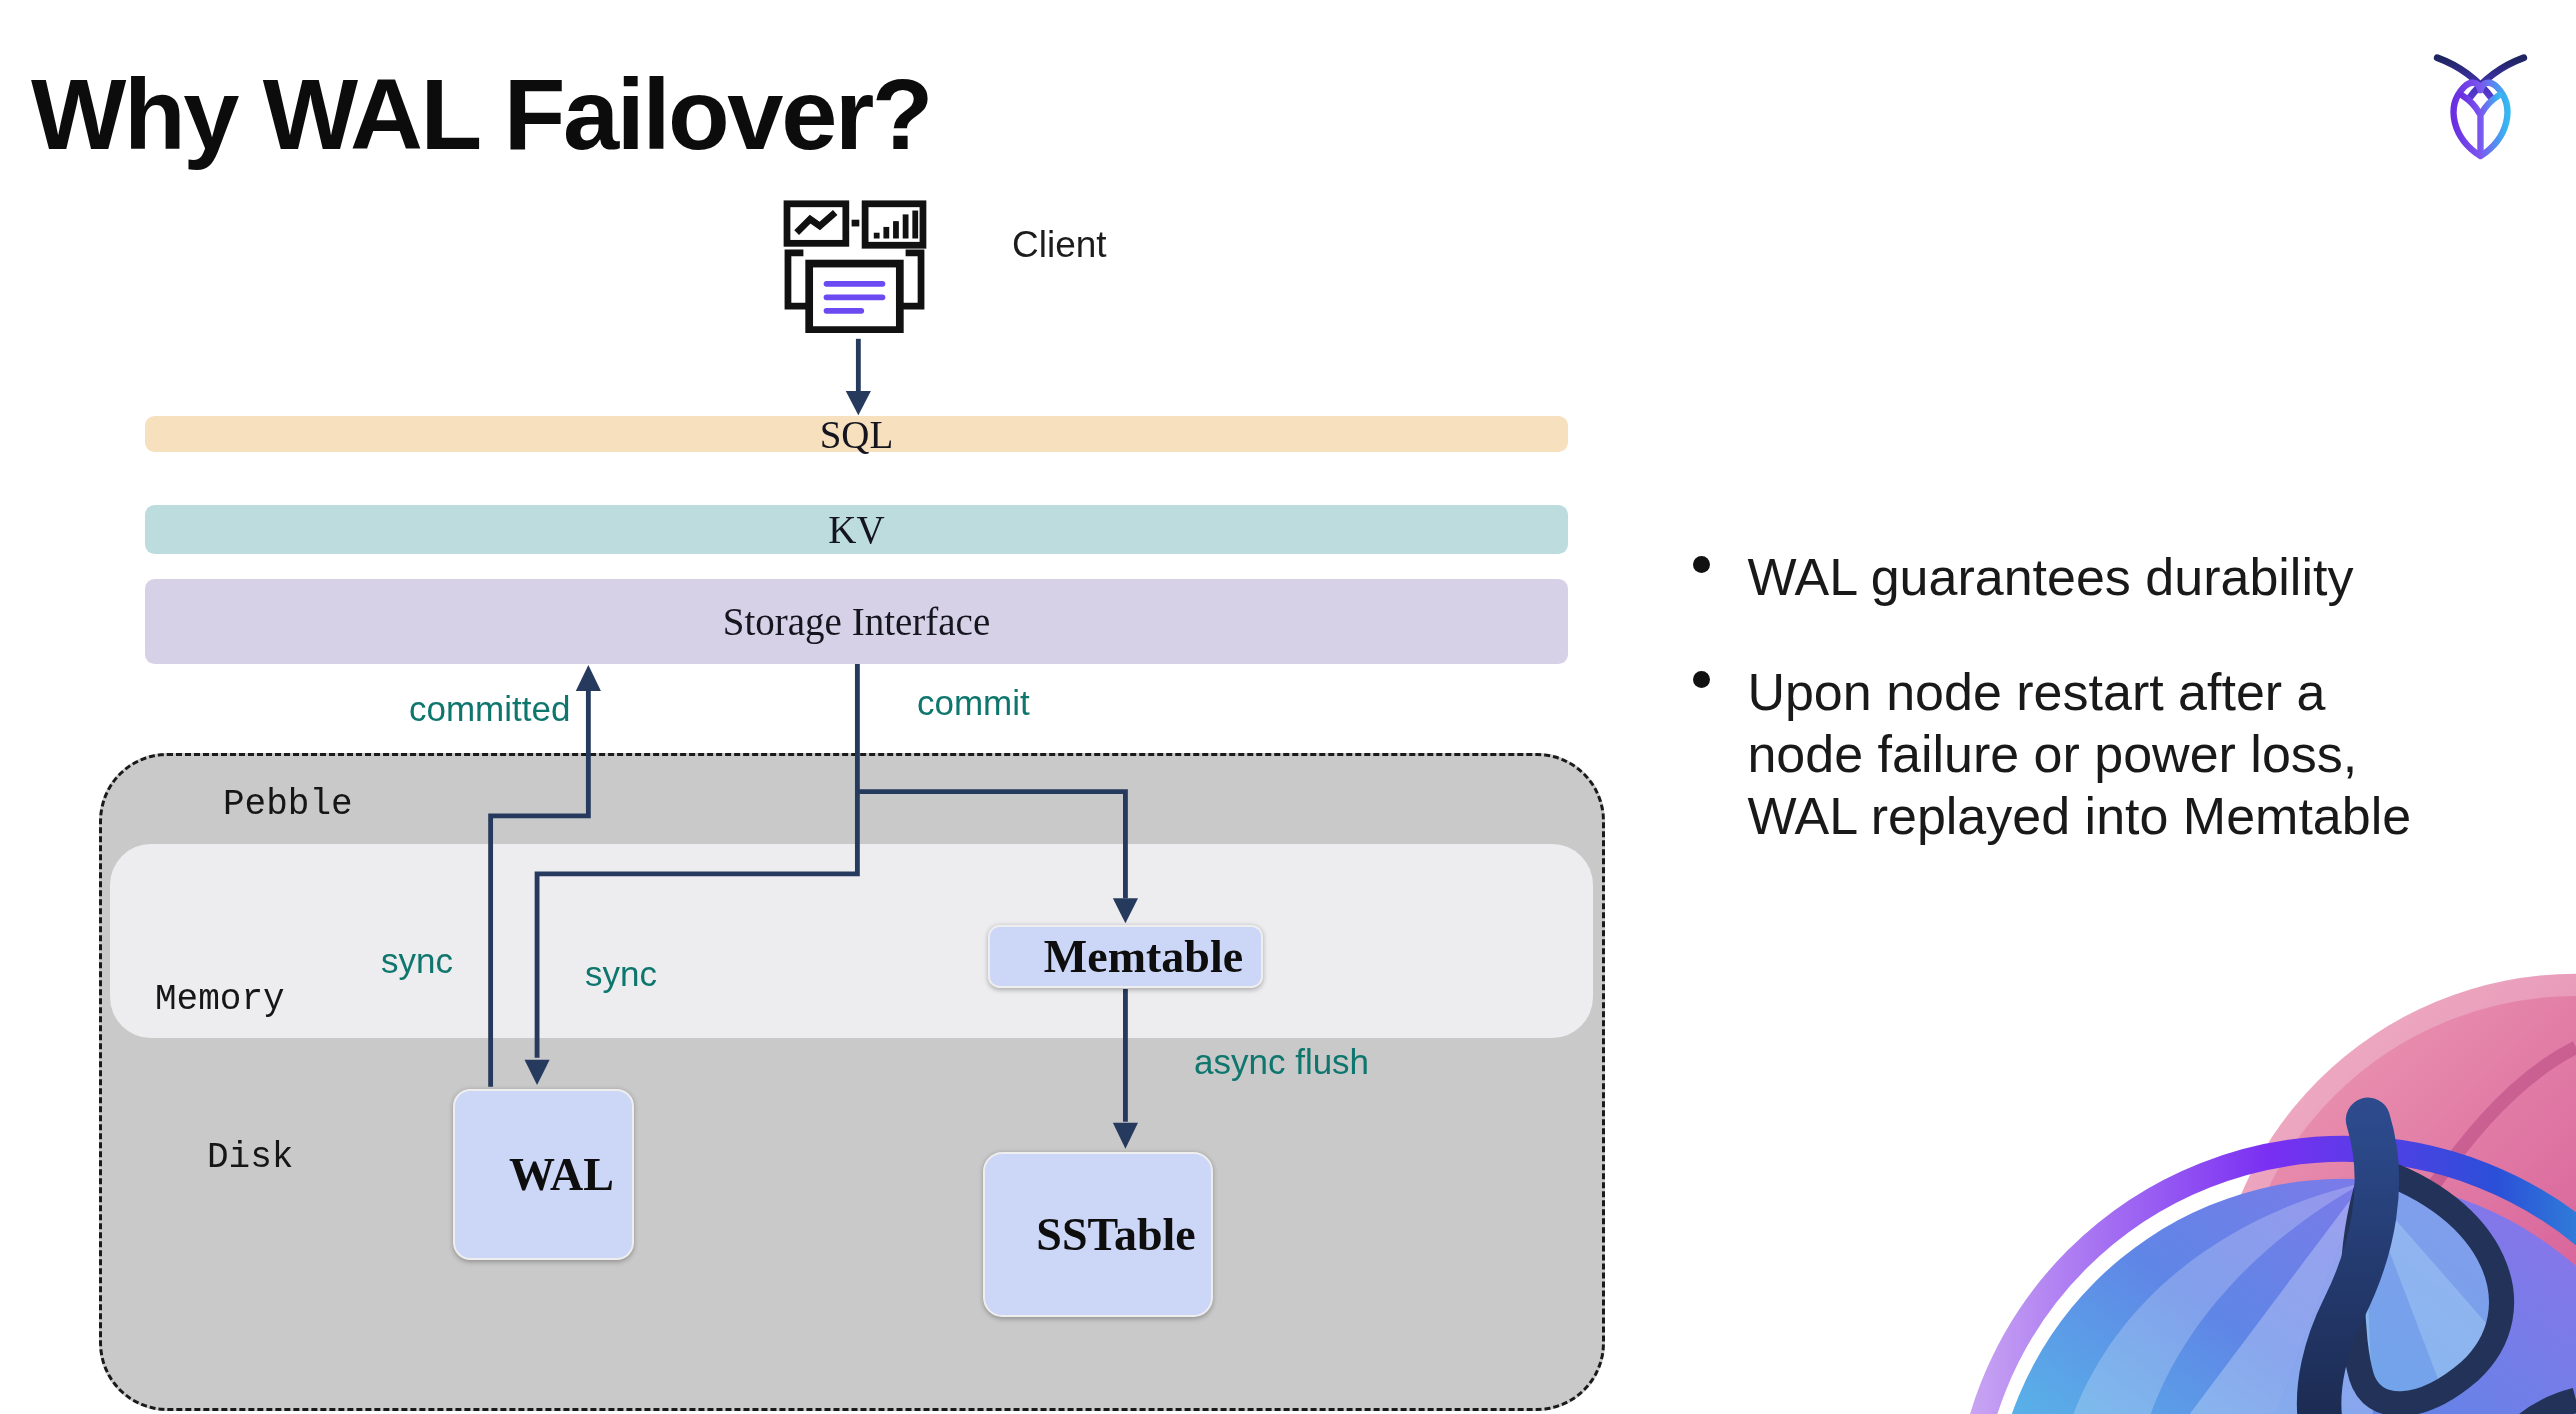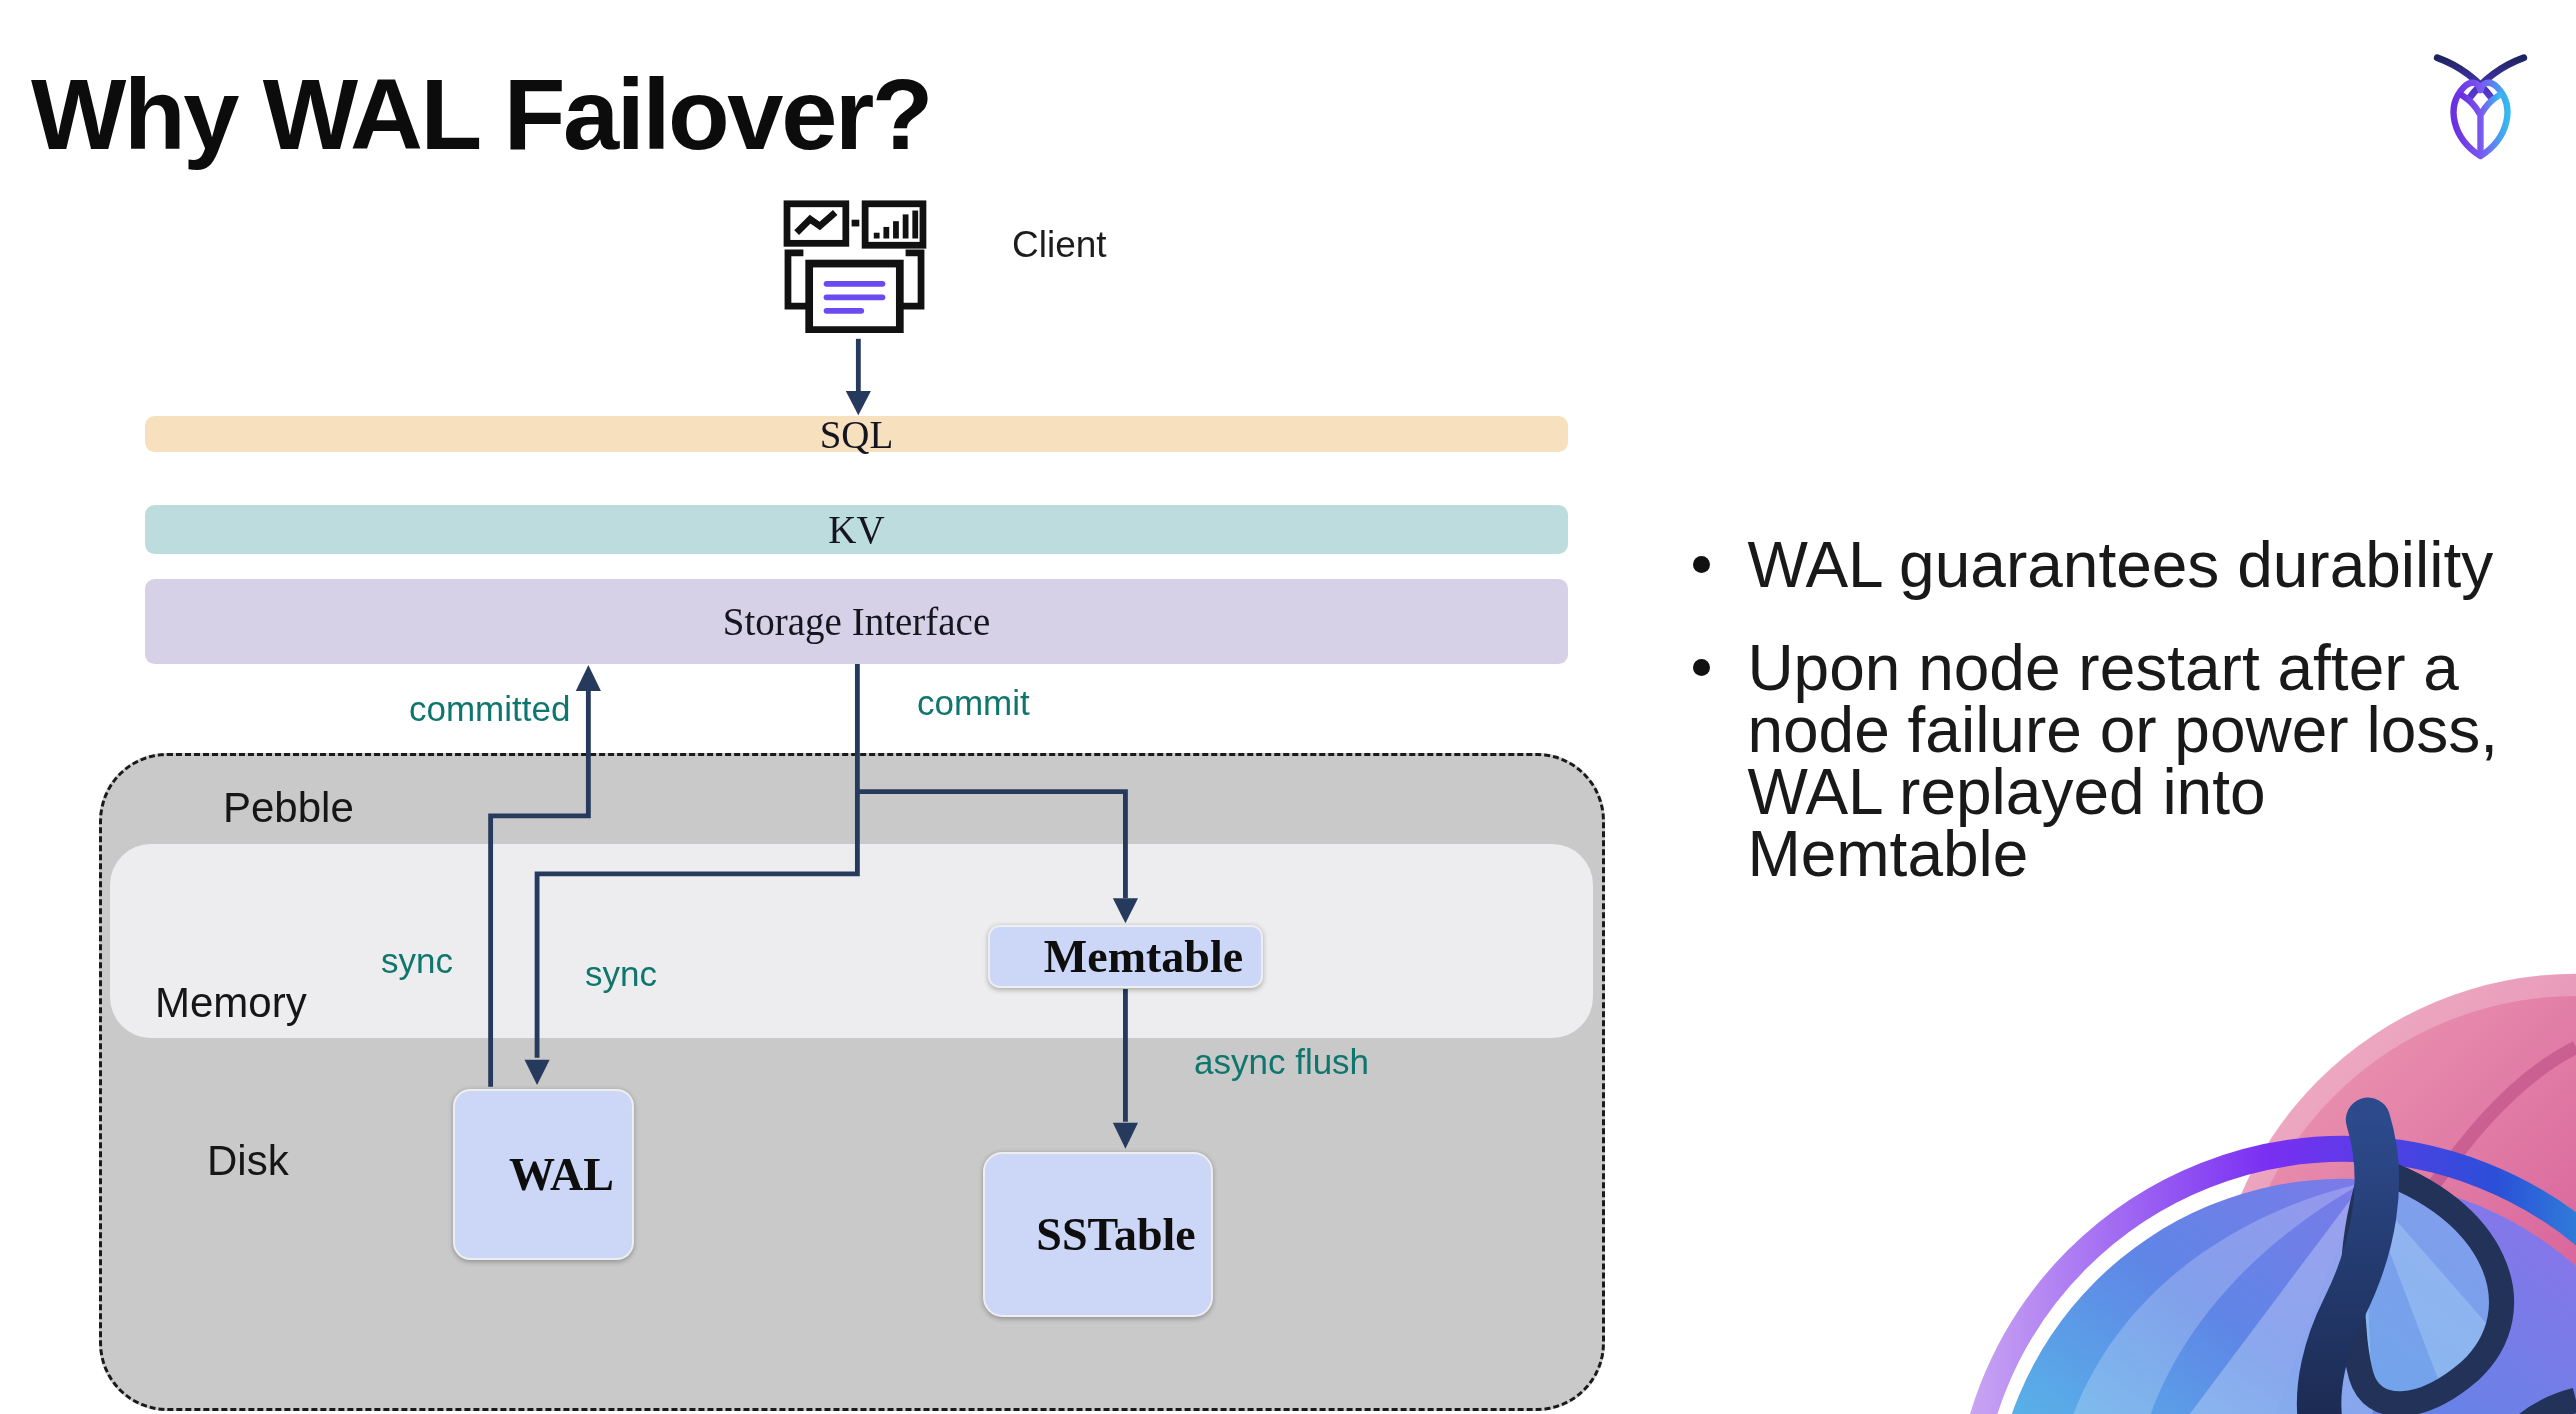--- a/index.html
+++ b/index.html
@@ -22,21 +22,21 @@
   }
   .bar-sql{top:416px;height:36px;background:#f6e0bd;}
   .bar-kv{top:505px;height:49px;background:#bcdcde;}
   .bar-storage{top:579px;height:85px;background:#d6d1e6;}
   
   .pebble-box{
     left:99px;top:753px;width:1506px;height:658px;background:#c9c9c9;
     border:3.9px dashed #1a1a1a;border-radius:68px;box-sizing:border-box;
   }
   .memory-band{left:110px;top:844px;width:1483px;height:194px;background:#ededef;border-radius:41px;}
-  .serif-label{font-family:Liberation Sans, sans-serif;font-size:42px;color:#161616;}
+  .serif-label{font-family:Liberation Mono, monospace;font-size:36px;color:#161616;}
   .lbl-pebble{left:223px;top:784px;}
   .lbl-memory{left:155px;top:979px;}
   .lbl-disk{left:207px;top:1097px;margin-top:40px;}
   
   .edge-label{font-size:35px;color:#0f766e;}
   .lbl-committed{left:409px;top:689px;}
   .lbl-commit{left:917px;top:683px;}
   .lbl-sync1{left:381px;top:941px;}
   .lbl-sync2{left:585px;top:954px;}
   .lbl-async{left:1194px;top:1042px;}
@@ -50,22 +50,23 @@
   .box-wal{left:453px;top:1089px;width:181px;height:171px;border-radius:17.4px;}
   .box-memtable{left:988px;top:925px;width:275px;height:63px;border-radius:11.6px;}
   .box-sstable{left:983px;top:1152px;width:230px;height:165px;border-radius:19.4px;}
   
   .bullets{left:1693px;top:534px;width:852px;}
   .bullet-item{display:flex;margin:0 0 41px 0;}
   .bullet-dot{
     flex:0 0 auto;width:17.4px;height:17.4px;border-radius:50%;background:#111111;margin:22px 37px 0 0;
   }
   .bullet-text{
-    font-size:64px;line-height:62px;color:#191919;white-space:pre-line;
+    font-size:52px;line-height:62px;color:#191919;white-space:pre-line;
     font-family:"Liberation Sans",sans-serif;
+    margin-top:12px;
   }
   svg{display:block;}
   .overlay{left:0;top:0;pointer-events:none;}
 </style>
 </head>
 <body>
 
 <div class="slide">
 
   <div class="abs title">Why WAL Failover?</div>

